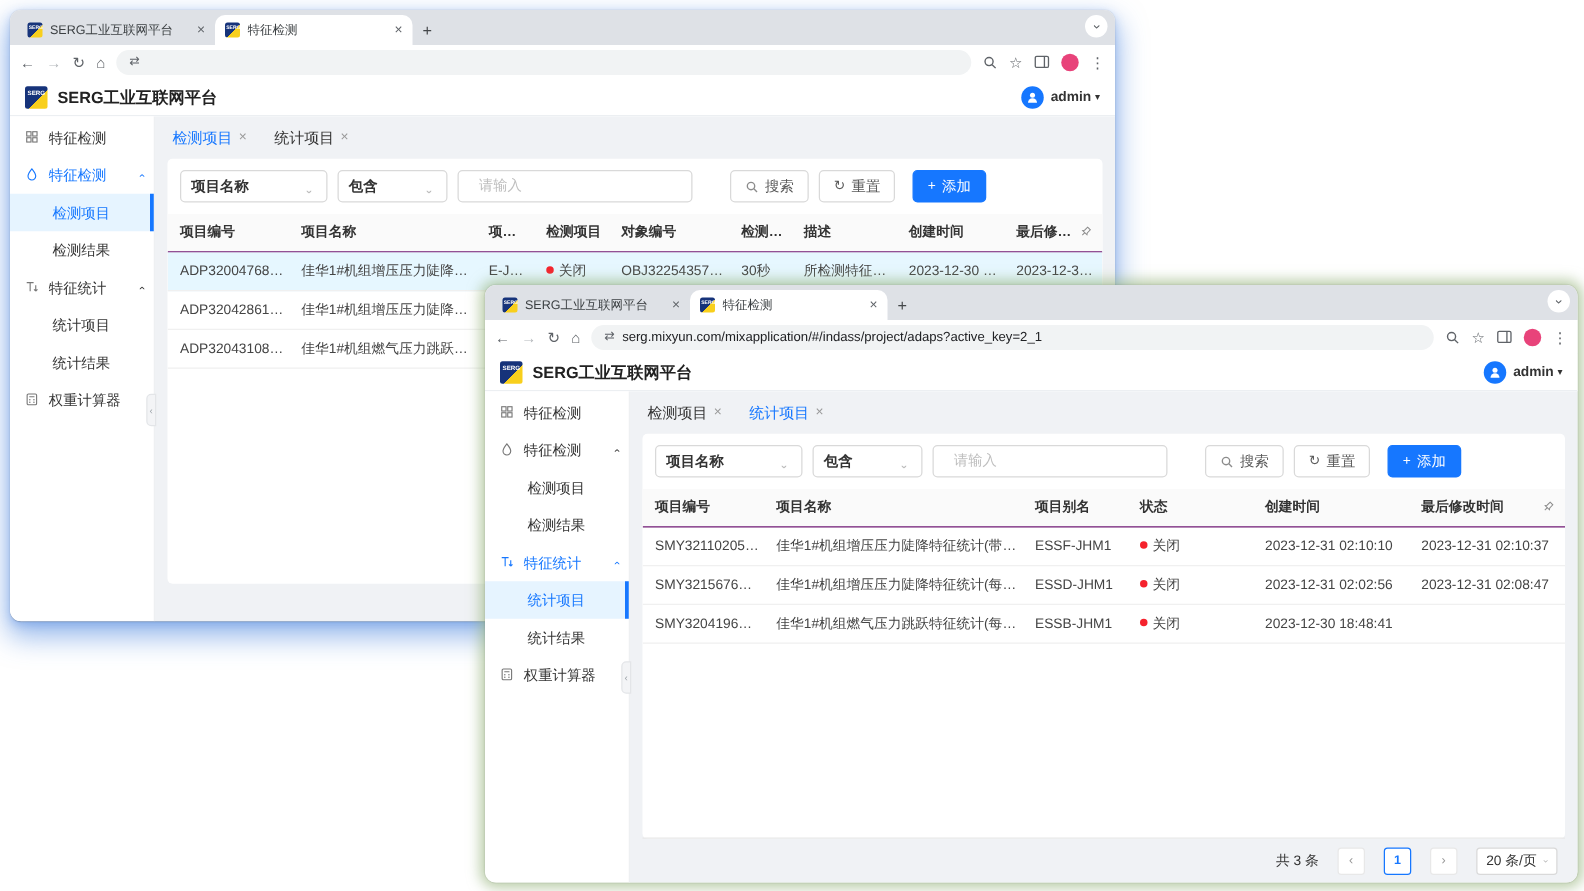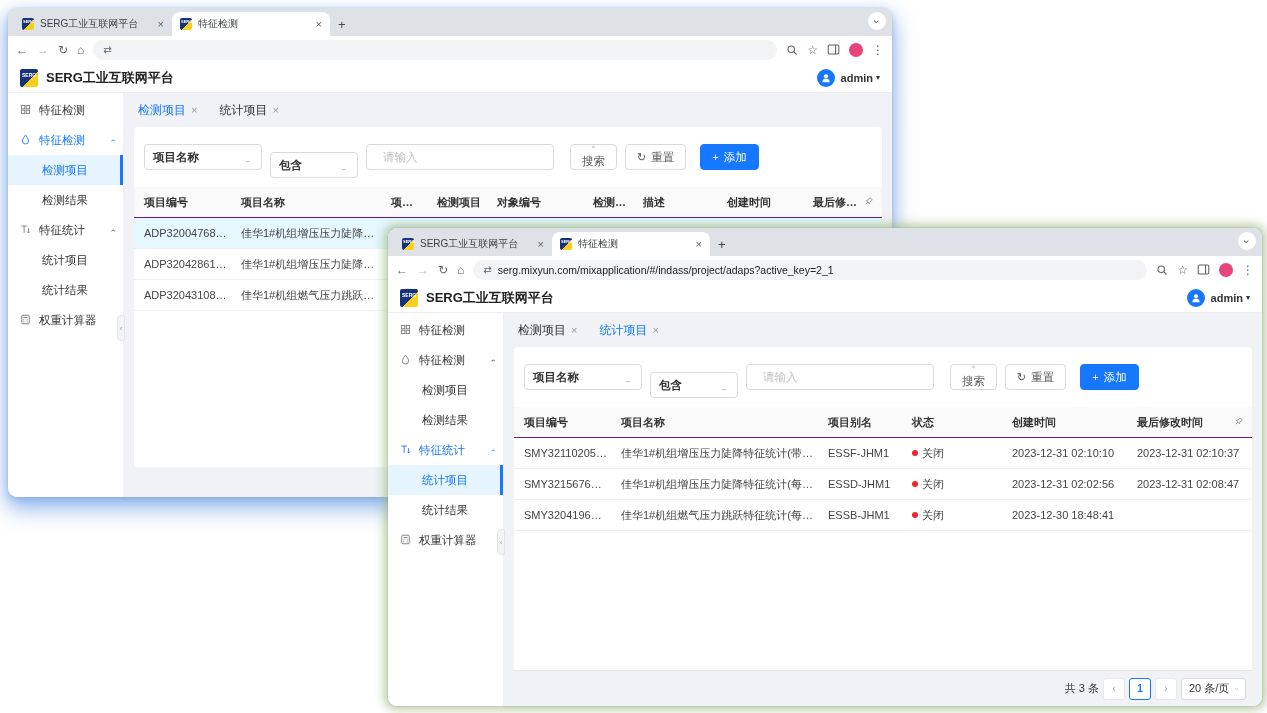--- a/index.html
+++ b/index.html
@@ -63,41 +63,41 @@
   .page-tabs { height:24px; display:flex; align-items:center; gap:22px; padding:0 4px 2px 4px; flex:none; }
   .ptab { font-size:12px; color:#333; display:flex; align-items:center; gap:5px; font-weight:500; }
   .ptab.active { color:#1677ff; }
   .ptab .ptab-close { color:#999; font-size:11px; font-weight:normal; }
 
   .card { flex:1; background:#fff; border-radius:4px; margin-top:4px; min-height:0; display:flex; flex-direction:column; overflow:hidden; }
   .filter-bar { display:flex; align-items:center; gap:8px; padding:9px 10px; flex:none; }
   .sel { height:26px; border:1px solid #d9d9d9; border-radius:4px; background:#fff; display:flex; align-items:center; padding:0 8px; font-size:11.5px; color:#333; }
   .sel .sel-arrow { margin-left:auto; color:#bbb; font-size:9px; padding-left:8px; }
   .sel-field { width:118px; font-weight:bold; }
-  .sel-op { width:88px; font-weight:bold;margin-top:16px; }
+  .sel-op { width:88px; font-weight:bold; }
   .flt-input { width:188px; height:26px; border:1px solid #d9d9d9; border-radius:4px; padding:0 16px; font-size:11.5px; color:#333;
     font-family:"Liberation Sans","DejaVu Sans",sans-serif; }
   .flt-input::placeholder { color:#bfbfbf; }
   .btn { height:26px; border:1px solid #d9d9d9; border-radius:4px; background:#fff; display:flex; align-items:center; gap:5px; padding:0 11px;
     font-size:11.5px; color:#595959; }
-  .btn-search { margin-left:8px;flex-direction:column; }
+  .btn-search { margin-left:22px; }
   .btn-primary { background:#1677ff; border-color:#1677ff; color:#fff; margin-left:6px; }
   .btn .b-ic { font-size:11px; line-height:1; }
 
   .tbl { flex:1; min-height:0; overflow:hidden; font-size:11px; color:#444; }
   .trow { display:grid; border-bottom:1px solid #f0f0f0; }
   .t-back .trow { grid-template-columns:97px 150px 46px 60px 96px 50px 84px 86px minmax(0,1fr); }
   .t-front .trow { grid-template-columns:97px 207px 84px 100px 125px minmax(0,1fr); }
   .trow.thead { background:#fafafa; border-bottom:1px solid #701a75; font-weight:bold; color:#333; }
   .tcell { padding:0 4px 0 10px; height:30px; line-height:30px; white-space:nowrap; overflow:hidden; text-overflow:ellipsis; }
   .trow.hl { background:#e6f7ff; }
   .status-dot { display:inline-block; width:6px; height:6px; border-radius:50%; background:#f5222d; margin-right:4px; vertical-align:1px; }
   .pin-ic { float:right; margin-top:9px; margin-right:4px; }
 
-  .page-footer { height:36px; display:flex; align-items:center; justify-content:flex-end; gap:4px; padding:0 6px; flex:none; font-size:11px; color:#333;
+  .page-footer { height:36px; display:flex; align-items:center; justify-content:flex-end; gap:15px; padding:0 6px; flex:none; font-size:11px; color:#333;
     border-top:1px solid #e8e8e8; margin-top:-1px; }
   .pg-box { min-width:22px; height:22px; border-radius:3px; display:flex; align-items:center; justify-content:center; font-size:10px; }
   .pg-nav { background:#fff; border:1px solid #e8e8e8; color:#999; }
   .pg-page { background:#fff; border:1px solid #1677ff; color:#1677ff; font-weight:bold; }
   .pg-size { height:22px; border:1px solid #d9d9d9; border-radius:3px; background:#fff; display:flex; align-items:center; gap:6px; padding:0 7px; color:#333; }
   .pg-size .sel-arrow { color:#bbb; font-size:8px; }
 </style>
 </head>
 <body>
 

